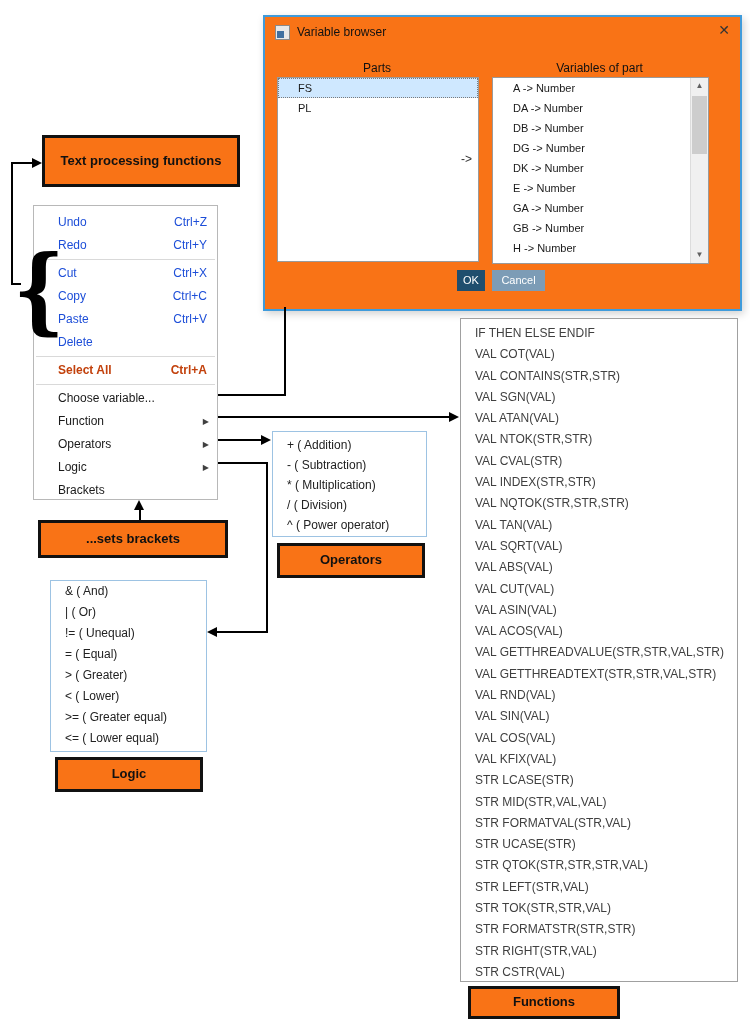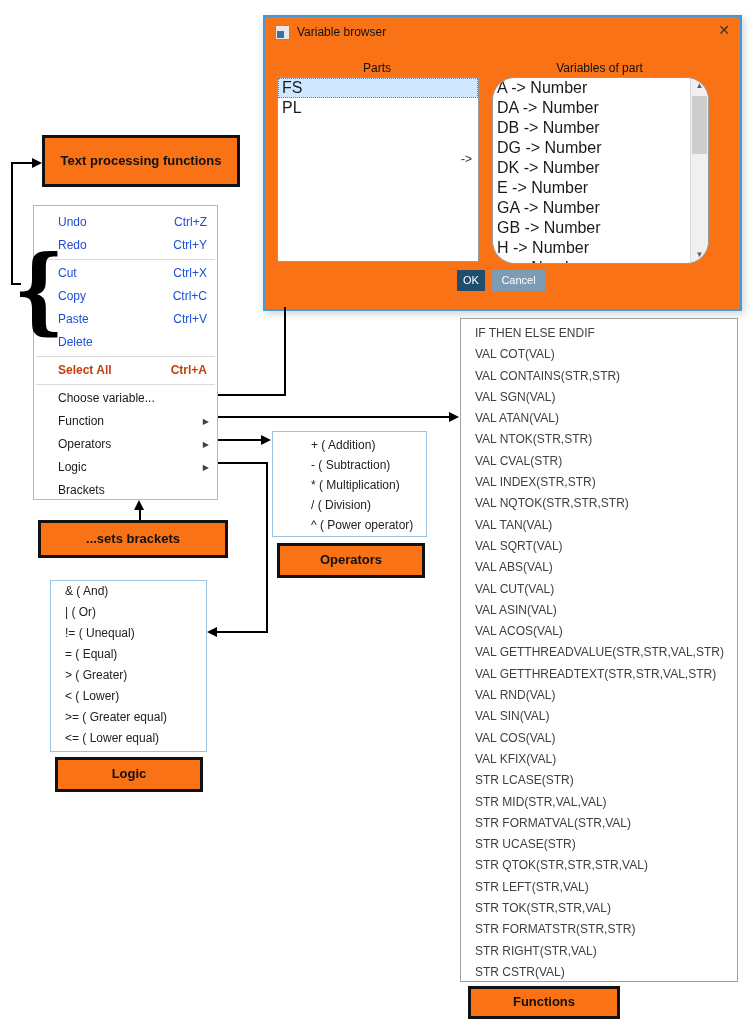--- a/index.html
+++ b/index.html
@@ -14,44 +14,44 @@
     left:263px;top:15px;width:475px;height:292px;background:#f97316;
     border:2px solid #3f9bdb;box-shadow:2px 3px 8px rgba(0,0,0,.18);
   }
   .dlg-title{left:32px;top:8px;font-size:12px;color:#111;}
   .dlg-icon{left:10px;top:8px;width:13px;height:13px;border:1px solid #8a8a8a;background:#e8e8e8;}
   .dlg-icon .inner{position:absolute;left:1px;bottom:1px;width:7px;height:7px;background:#3f6fa0;}
   .dlg-close{right:10px;top:5px;font-size:14px;color:#333;cursor:pointer;line-height:16px;}
   .col-header{top:44px;font-size:12px;text-align:center;color:#111;}
   .listbox{background:#fff;border:1px solid #9a9a9a;overflow:hidden;}
   .parts-list{left:12px;top:60px;width:200px;height:183px;}
-  .lb-row{height:20px;line-height:20px;font-size:16px;padding-left:4px;color:#1a1a1a;white-space:nowrap;}
+  .lb-row{height:20px;line-height:20px;font-size:11px;padding-left:20px;color:#1a1a1a;white-space:nowrap;}
   .lb-row.sel{background:#cfe8ff;outline:1px dotted #7a7a7a;outline-offset:-1px;}
   .map-arrow{left:196px;top:135px;font-size:12px;color:#333;}
-  .vars-list{left:227px;top:60px;width:215px;height:185px;border-radius:23px;}
+  .vars-list{left:227px;top:60px;width:215px;height:185px;}
   .vars-rows{position:absolute;left:0;top:0;right:17px;bottom:0;overflow:hidden;}
   .scrollbar{position:absolute;right:0;top:0;width:17px;bottom:0;background:#f0f0f0;border-left:1px solid #dcdcdc;}
   .sb-btn{position:absolute;left:0;width:17px;height:16px;font-size:8px;color:#606060;text-align:center;line-height:16px;}
   .sb-thumb{position:absolute;left:1px;width:15px;top:18px;height:58px;background:#cdcdcd;}
   .btn{height:21px;font-size:11px;color:#fff;text-align:center;line-height:21px;cursor:pointer;}
   .btn-ok{left:192px;top:253px;width:28px;background:#1f4e6e;}
   .btn-cancel{left:227px;top:253px;width:53px;background:#7c9cb6;}
 
   
   .ctx-menu{left:33px;top:205px;width:185px;height:295px;background:#fff;border:1px solid #b8b8b8;padding-top:5px;box-sizing:border-box;}
   .m-row{height:23px;line-height:23px;font-size:12px;position:relative;padding-left:24px;padding-right:10px;white-space:nowrap;}
   .m-row .sc{position:absolute;right:10px;top:0;}
   .m-row.dis{color:#1d4ed8;}
   .m-row.bold{font-weight:bold;color:#c2410c;}
   .m-sep{height:1px;background:#d9d9d9;margin:2px 2px;}
   .m-sub{position:absolute;right:8px;top:0;font-size:8px;color:#404040;line-height:23px;}
 
   
   .subbox{background:#fff;border:1px solid #9dc3e3;box-sizing:border-box;}
-  .ops-box{left:272px;top:431px;width:155px;height:106px;padding-top:3px;padding-left:24px;}
+  .ops-box{left:272px;top:431px;width:155px;height:106px;padding-top:3px;}
   .ops-box .s-row{height:20px;line-height:20px;}
   .logic-box{left:50px;top:580px;width:157px;height:172px;padding-top:0;}
   .logic-box .s-row{height:21px;line-height:21px;}
   .s-row{font-size:12px;padding-left:14px;color:#222;white-space:nowrap;}
 
   
   .fn-box{left:460px;top:318px;width:278px;height:664px;background:#fff;border:1px solid #a0a0a0;box-sizing:border-box;padding-top:4px;}
   .fn-row{height:21.3px;line-height:21.3px;font-size:12px;padding-left:14px;color:#404040;white-space:nowrap;}
 
   

